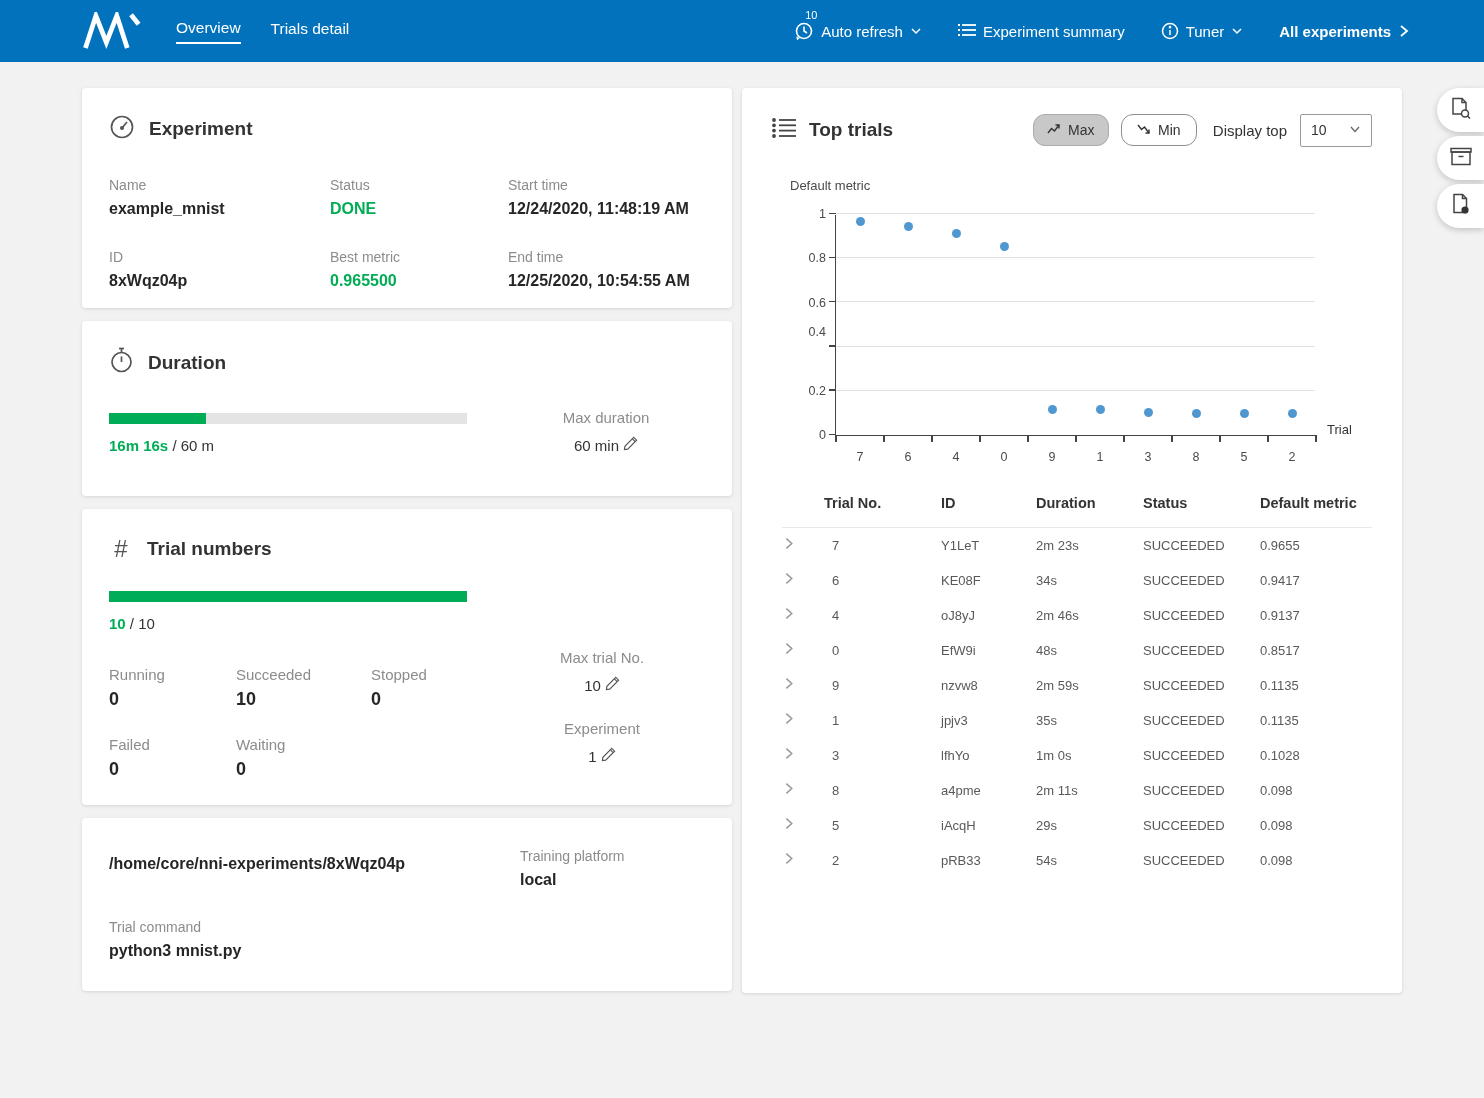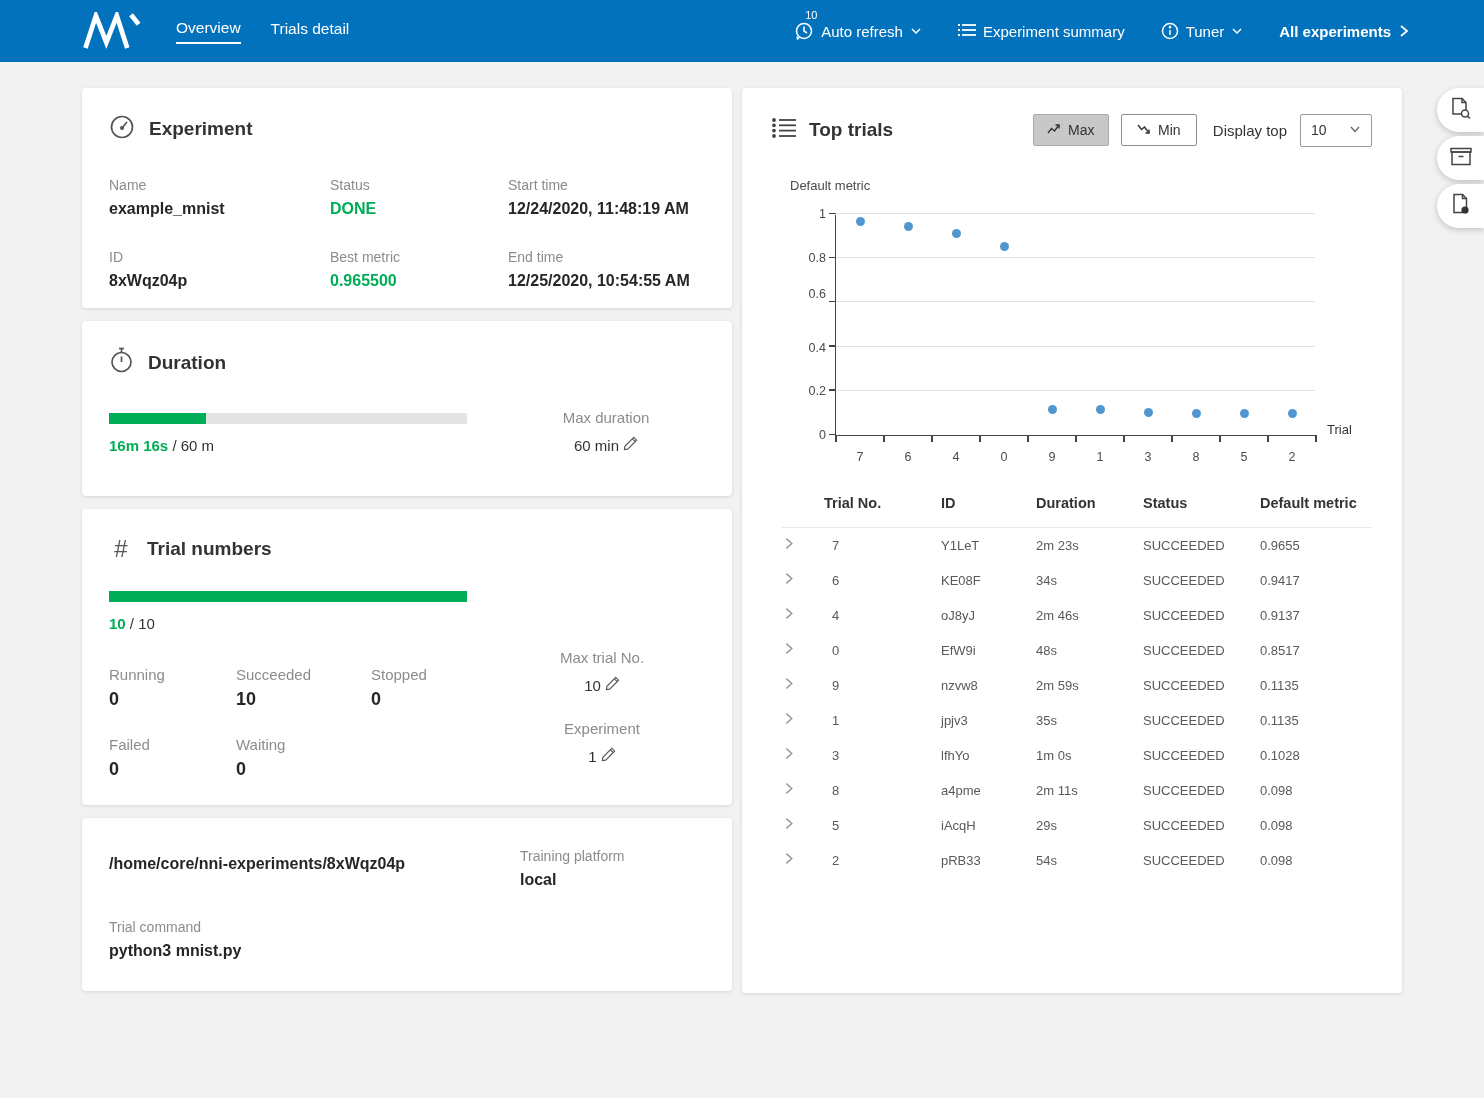--- a/index.html
+++ b/index.html
@@ -60,21 +60,21 @@
 
   
   .log-grid { display:grid; grid-template-columns:411px 1fr; row-gap:30px; }
 
   
   .panel-header { display:flex; align-items:center; padding:24px 30px 0 30px; height:60px; }
   .panel-title { font-size:19px; font-weight:700; color:#333; margin-left:12px; }
   .hdr-controls { margin-left:auto; display:flex; align-items:center; }
   .btn { height:32px; width:76px; display:flex; align-items:center; justify-content:center;
          gap:7px; font-size:14px; color:#333; border:1px solid #8f8f8f; background:#fff;
-         border-radius:2px; cursor:pointer; font-family:inherit; }
+         border-radius:12px; cursor:pointer; font-family:inherit; }
   .btn.selected { background:#c8c8c8; border-color:#aaa; }
   .btn + .btn { margin-left:12px; }
   .display-top-label { font-size:15px; color:#333; margin:0 13px 0 16px; }
   .select { width:72px; height:33px; border:1px solid #9a9a9a; border-radius:2px;
             display:flex; align-items:center; padding:0 10px; font-size:14px; color:#333;
             cursor:pointer; background:#fff; }
   .select .sel-val { flex:1; }
 
   
   .chart-wrap { position:relative; height:315px; margin-top:12px; }
@@ -386,24 +386,24 @@
 
     <div class="chart-wrap">
       <div class="chart-ylabel">Default metric</div>
       <div id="plot-area">
           <div class="ytick-label" style="bottom: -8px;">0</div>
           <div class="ytick-mark" style="bottom: 0px;"></div>
           <div class="gridline" style="bottom: 44.2px;"></div>
           <div class="ytick-label" style="bottom: 36.2px;">0.2</div>
           <div class="ytick-mark" style="bottom: 44.2px;"></div>
           <div class="gridline" style="bottom: 88.4px;"></div>
-          <div class="ytick-label" style="bottom: 79px;">0.4</div>
+          <div class="ytick-label" style="bottom: 95px;">0.4</div>
           <div class="ytick-mark" style="bottom: 88.4px;"></div>
           <div class="gridline" style="bottom: 132.6px;"></div>
-          <div class="ytick-label" style="bottom: 133px;">0.6</div>
+          <div class="ytick-label" style="bottom: 124px;">0.6</div>
           <div class="ytick-mark" style="bottom: 132.6px;"></div>
           <div class="gridline" style="bottom: 176.8px;"></div>
           <div class="ytick-label" style="bottom: 168.8px;">0.8</div>
           <div class="ytick-mark" style="bottom: 176.8px;"></div>
           <div class="gridline" style="bottom: 221px;"></div>
           <div class="ytick-label" style="bottom: 213px;">1</div>
           <div class="ytick-mark" style="bottom: 221px;"></div>
           <div class="xtick-mark" style="left: -0.75px;"></div>
           <div class="xtick-mark" style="left: 47.25px;"></div>
           <div class="xtick-mark" style="left: 95.25px;"></div>

